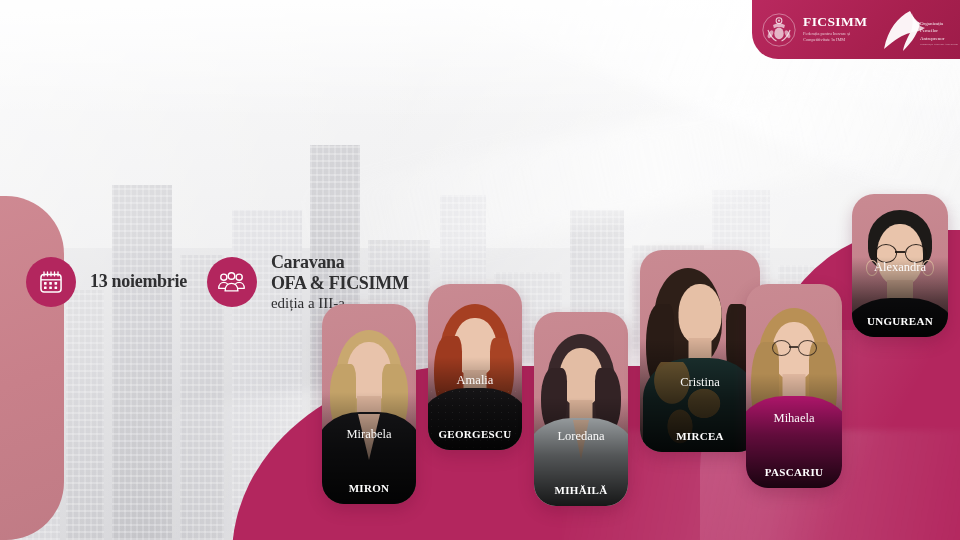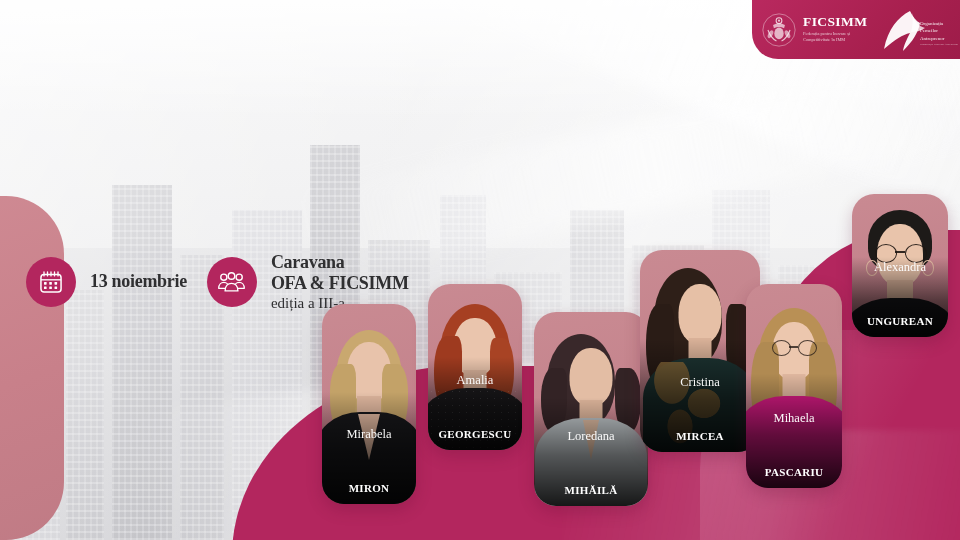--- a/index.html
+++ b/index.html
@@ -265,21 +265,21 @@
         <div class="torso" style="top:104px;width:112px;height:90px;background:#211f22;"></div>
         <div style="position:absolute;inset:104px 0 0 0;background-image:radial-gradient(rgba(255,255,255,.35) .7px,transparent .8px);background-size:7px 7px;opacity:.5;"></div>
       </div>
       <div class="shade"></div>
       <div class="nm">
         <div class="fn">Amalia</div>
         <div class="ln">GEORGESCU</div>
       </div>
     </div>
 
-    <div class="card" style="left:534px;top:312px;width:94px;height:194px;padding-left:20px;">
+    <div class="card" style="left:534px;top:312px;width:94px;height:194px;">
       <div class="ph">
         <div class="hair" style="left:13px;top:22px;width:68px;height:94px;background:#39282a;"></div>
         <div class="skin" style="top:36px;width:43px;height:58px;background:#e3bda4;"></div>
         <div class="neck" style="top:88px;width:23px;height:22px;background:#d6af96;"></div>
         <div class="hair" style="left:7px;top:56px;width:26px;height:66px;background:#332325;border-radius:45% 20% 50% 50%;"></div>
         <div class="hair" style="right:7px;top:56px;width:26px;height:66px;background:#332325;border-radius:20% 45% 50% 50%;"></div>
         <div class="torso" style="top:106px;width:112px;height:92px;background:#b9bfc2;"></div>
         <div style="position:absolute;left:50%;top:108px;transform:translateX(-50%);width:16px;height:40px;background:#d9b79e;clip-path:polygon(50% 100%,0 0,100% 0);"></div>
       </div>
       <div class="shade"></div>

